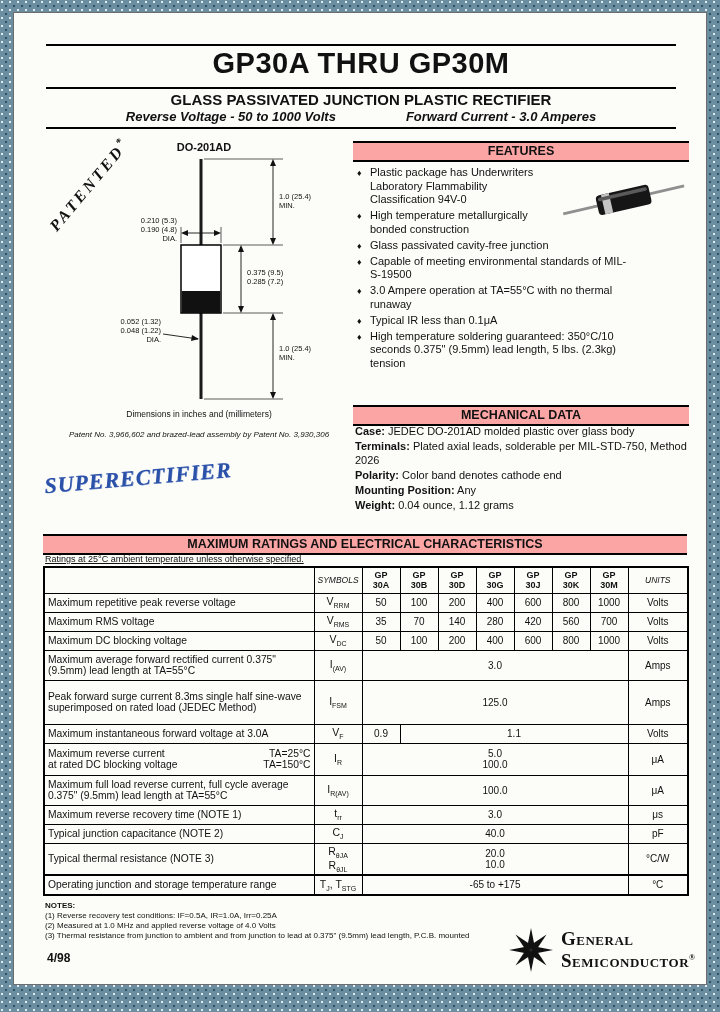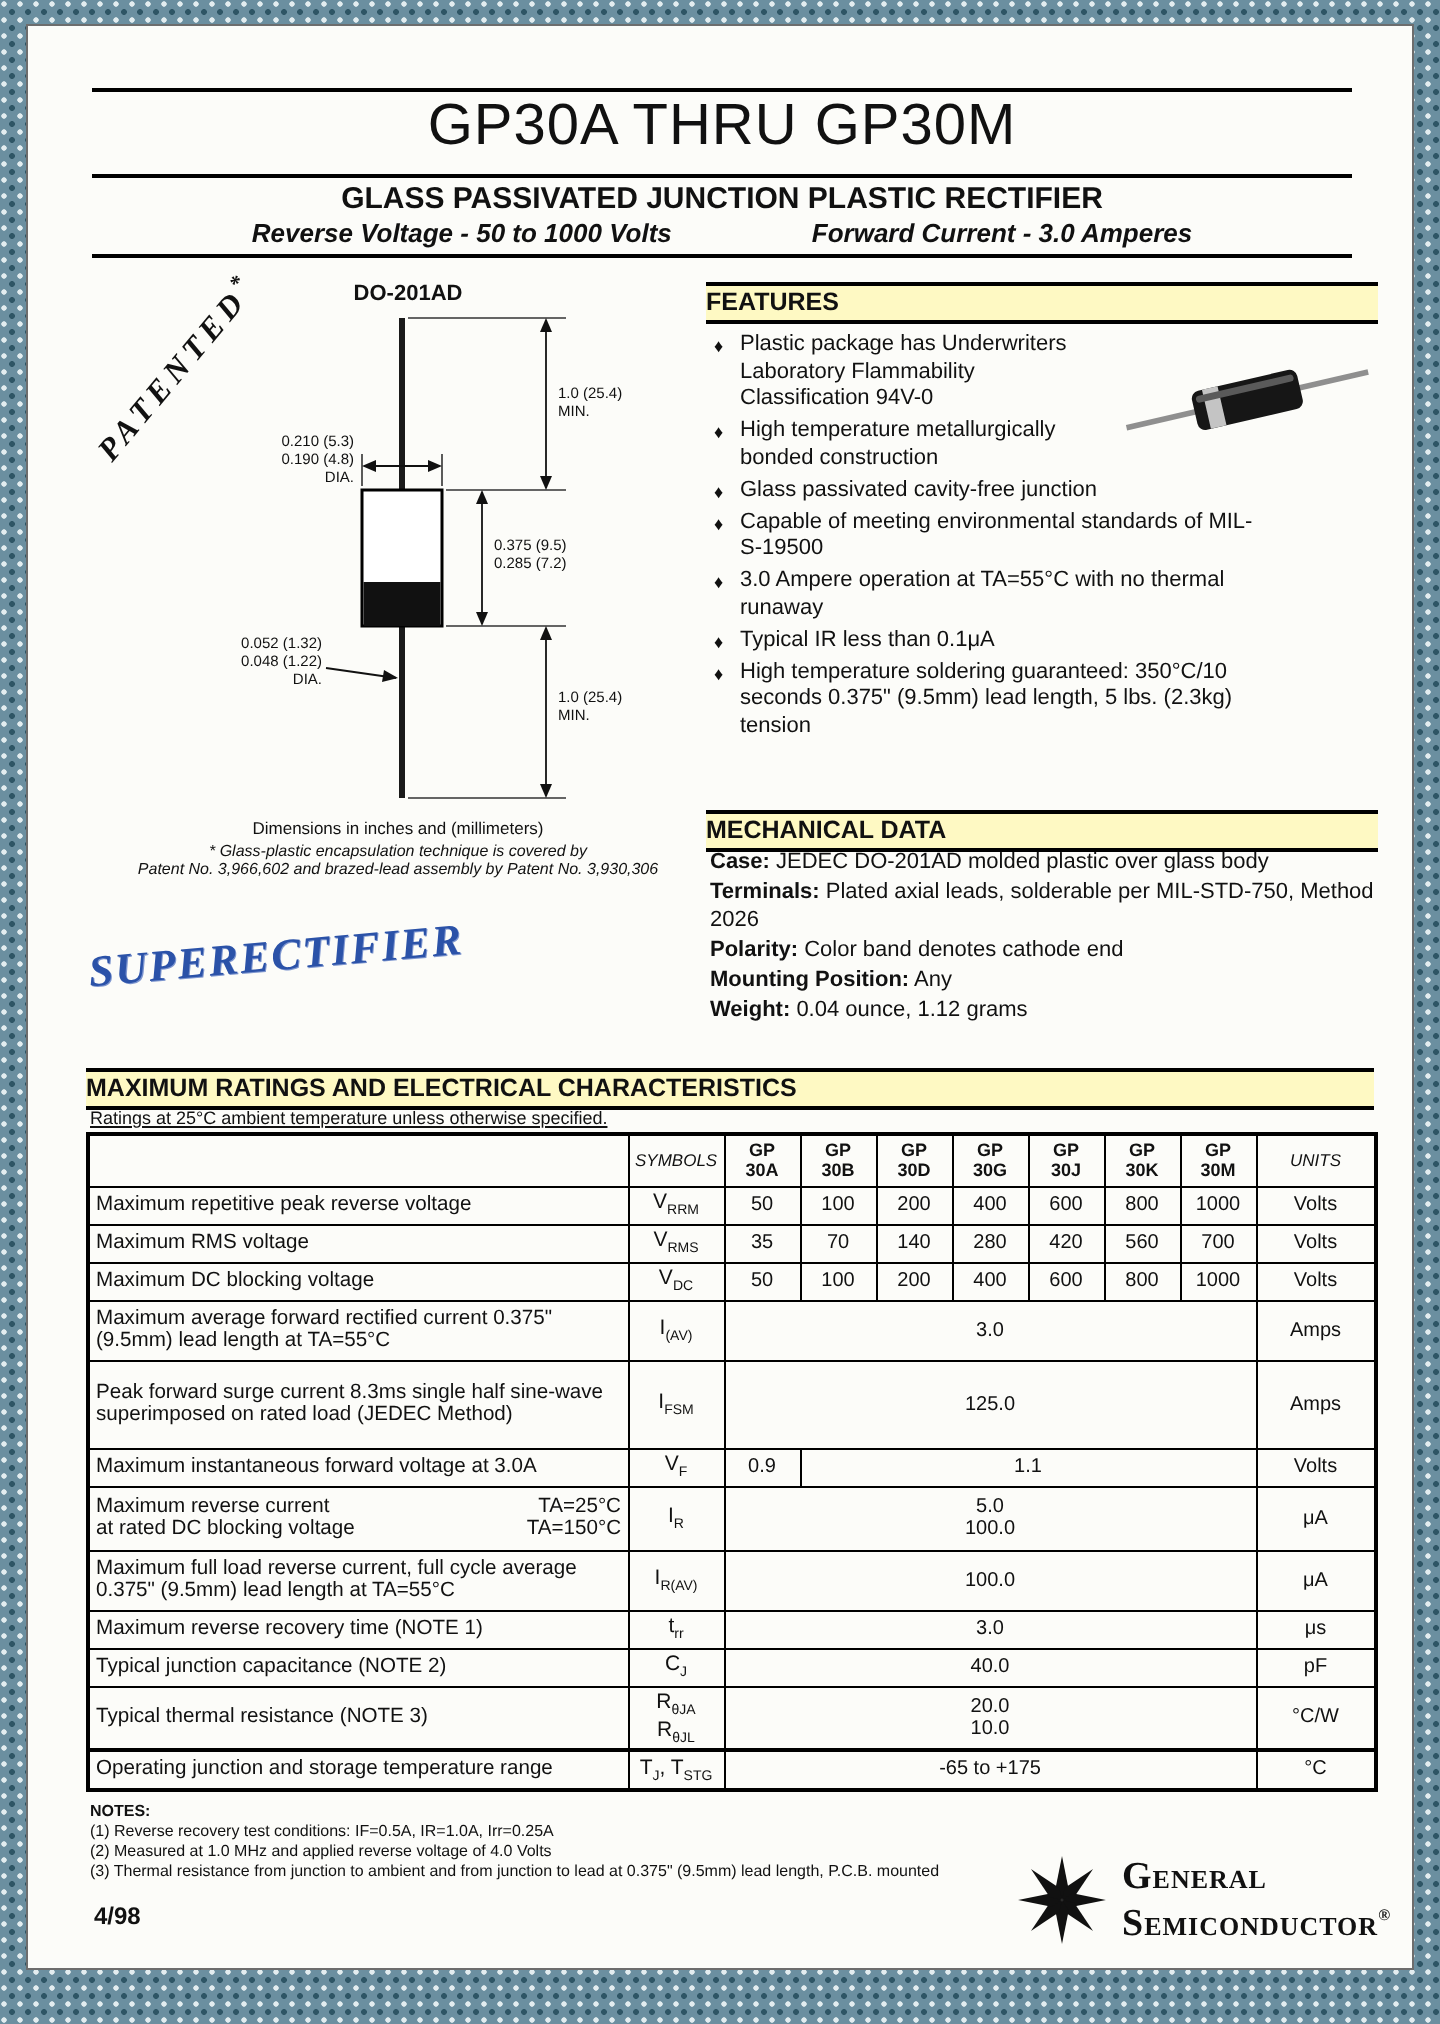--- a/index.html
+++ b/index.html
@@ -12,25 +12,25 @@
       radial-gradient(circle at 2px 2px, #e3edf0 1.2px, transparent 1.5px),
       radial-gradient(circle at 6px 6px, #2e5565 1.3px, transparent 1.6px);
     background-size:8px 8px;
   }
   .sheet {
     position:absolute; left:13px; top:12px; width:694px; height:973px;
     background:#fcfcf9; border:1px solid #6d6d6d; overflow:hidden;
   }
   .abs { position:absolute; }
   .rule { background:#000; height:2px; }
-  .title { text-align:center; font-size:29px; font-weight:normal; letter-spacing:0.5px; }
+  .title { text-align:center; font-size:29px; font-weight:bold; letter-spacing:0.5px; }
   .subtitle { text-align:center; font-size:15px; font-weight:bold; }
   .voltline { display:flex; justify-content:center; gap:70px; font-size:13px; font-weight:bold; font-style:italic; }
-  .bar-hdr { border-top:2px solid #000; border-bottom:2px solid #000; 
-             font-weight:bold; font-size:12.5px; padding:1px 0 2px; background:#fef9c3; }
+  .bar-hdr { border-top:2px solid #000; border-bottom:2px solid #000; text-align:center;
+             font-weight:bold; font-size:12.5px; padding:1px 0 2px; background:#fca5a5; }
   .patented { font-family:"Liberation Serif", serif; font-weight:bold; font-style:italic;
               font-size:16px; letter-spacing:3px; transform-origin:0 50%; transform:rotate(-50deg); white-space:nowrap; }
   .patented sup { font-size:11px; }
   .pkg-name { font-weight:bold; font-size:11px; text-align:center; }
   .smallcap { font-size:8.5px; text-align:center; }
   .patnote { font-size:8px; font-style:italic; text-align:center; }
   .stamp { font-family:"Liberation Serif", serif; font-style:italic; font-weight:bold;
            font-size:22px; color:#2b52a8; letter-spacing:1px; transform:rotate(-5deg);
            text-shadow:0.5px 0.5px 0 #7e96cf; white-space:nowrap; }
   .feat-item { position:relative; padding-left:13px; font-size:11px; line-height:13.5px; margin-bottom:2.5px; }
@@ -125,21 +125,20 @@
         <text x="146" y="131">0.285 (7.2)</text>
         <text x="60" y="171" text-anchor="end">0.052 (1.32)</text>
         <text x="60" y="180" text-anchor="end">0.048 (1.22)</text>
         <text x="60" y="189" text-anchor="end">DIA.</text>
         <text x="178" y="198">1.0 (25.4)</text>
         <text x="178" y="207">MIN.</text>
       </g>
     </svg>
 
     <div class="smallcap abs" style="left:20px;top:396px;width:330px">Dimensions in inches and (millimeters)</div>
-    <div class="patnote abs" style="left:20px;top:408px;width:330px">* Glass-plastic encapsulation technique is covered by</div>
     <div class="patnote abs" style="left:20px;top:417px;width:330px">Patent No. 3,966,602 and brazed-lead assembly by Patent No. 3,930,306</div>
 
     <div class="stamp abs" style="left:30px;top:452px">SUPERECTIFIER</div>
 
     <div class="bar-hdr abs" style="left:339px;top:128px;width:336px">FEATURES</div>
 
     <svg class="abs" style="left:544px;top:154px" width="130" height="60" viewBox="0 0 130 60">
       <g transform="rotate(-13 65 30)">
         <line x1="3" y1="33" x2="127" y2="33" stroke="#8f8f8f" stroke-width="2.8"></line>
         <rect x="38" y="23" width="54" height="20" rx="4" fill="#161616"></rect>

